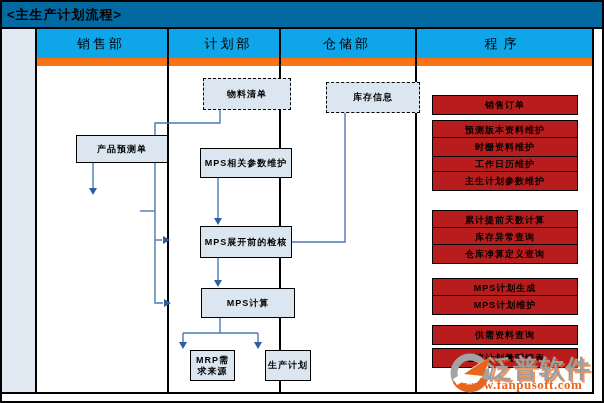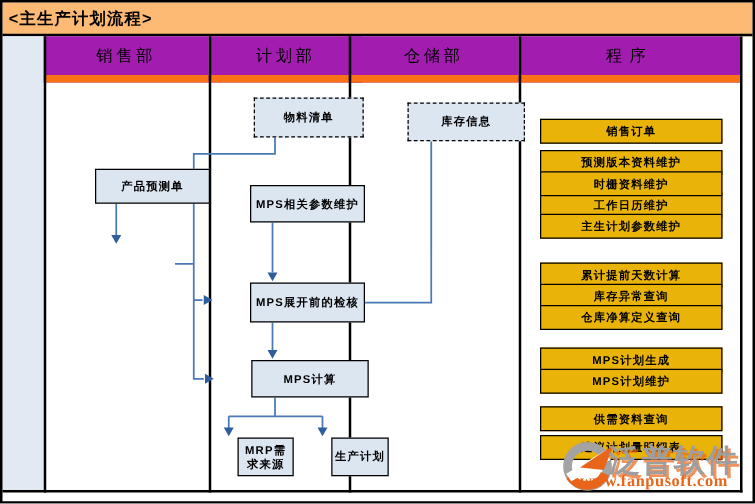--- a/index.html
+++ b/index.html
@@ -1,36 +1,36 @@
 <!DOCTYPE html>
 <html><head>
 <meta charset="utf-8">
 <style>
   html,body{margin:0;padding:0;background:#fff;}
   #stage{
     position:relative;width:604px;height:403px;background:#fff;overflow:hidden;
     font-family:"Liberation Sans",sans-serif;color:#000;
   }
   .outer-border{position:absolute;left:0;top:0;right:0;bottom:0;border:2px solid #000;pointer-events:none;z-index:9;}
-  .title-bar{position:absolute;left:2px;top:2px;width:600px;height:27px;background:#fdba74;
+  .title-bar{position:absolute;left:2px;top:2px;width:600px;height:27px;background:#0369a1;
     border-bottom:2px solid #000;display:flex;align-items:center;padding-left:5px;box-sizing:border-box;
     font-size:13px;font-weight:bold;letter-spacing:1px;z-index:1;}
   .table{position:absolute;left:2px;top:29px;width:592px;height:365px;border-right:2px solid #000;
     border-bottom:2px solid #000;box-sizing:border-box;background:#fff;z-index:0;}
   .left-strip{position:absolute;left:2px;top:29px;width:33px;height:363px;background:#e1e9f3;z-index:1;}
-  .lane-head{position:absolute;top:29px;height:37px;background:#a21caf;border-bottom:6px solid #f97316;
+  .lane-head{position:absolute;top:29px;height:37px;background:#0ea5e9;border-bottom:8px solid #f97316;
     box-sizing:border-box;display:flex;align-items:center;justify-content:center;
     font-size:13px;letter-spacing:3px;z-index:1;}
   .vline{position:absolute;top:29px;height:365px;width:2px;background:#000;z-index:2;}
   .node{position:absolute;background:#dce6f1;border:1px solid #000;box-sizing:border-box;
     display:flex;align-items:center;justify-content:center;text-align:center;
     font-size:9px;font-weight:bold;letter-spacing:1px;line-height:11px;z-index:4;margin-left:28px;}
   .dashed{border:1px dashed #000;}
   .dashed-bold{border:2px dashed #000;}
-  .pbox{position:absolute;left:432px;width:146px;height:20px;background:#eab308;border:1px solid #000;
+  .pbox{position:absolute;left:432px;width:146px;height:20px;background:#b91c1c;border:1px solid #000;
     box-sizing:border-box;display:flex;align-items:center;justify-content:center;
     font-size:9px;font-weight:bold;letter-spacing:1px;z-index:4;}
   svg.connectors{position:absolute;left:0;top:0;z-index:3;pointer-events:none;}
   .wm-brand{position:absolute;left:487px;top:352px;font-size:25px;font-weight:bold;color:#9e9e9e;
     letter-spacing:1px;text-shadow:2px 2px 0 rgba(232,101,26,.7);z-index:8;pointer-events:none;}
   .wm-url{position:absolute;left:464px;top:377px;font-size:13px;font-weight:bold;color:#e8651a;
     letter-spacing:.5px;z-index:8;pointer-events:none;font-family:"Liberation Serif",serif;}
   .wm-logo{position:absolute;left:449px;top:350px;z-index:8;pointer-events:none;}
 </style>
 </head>

